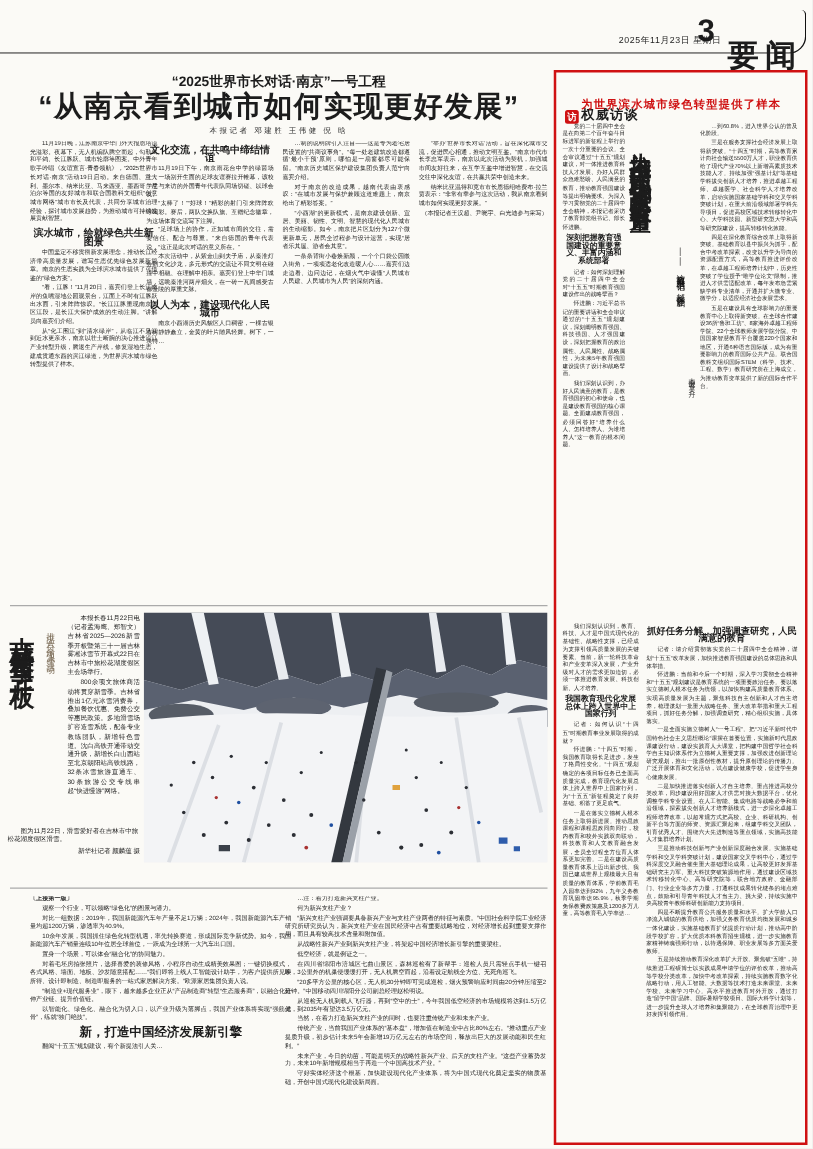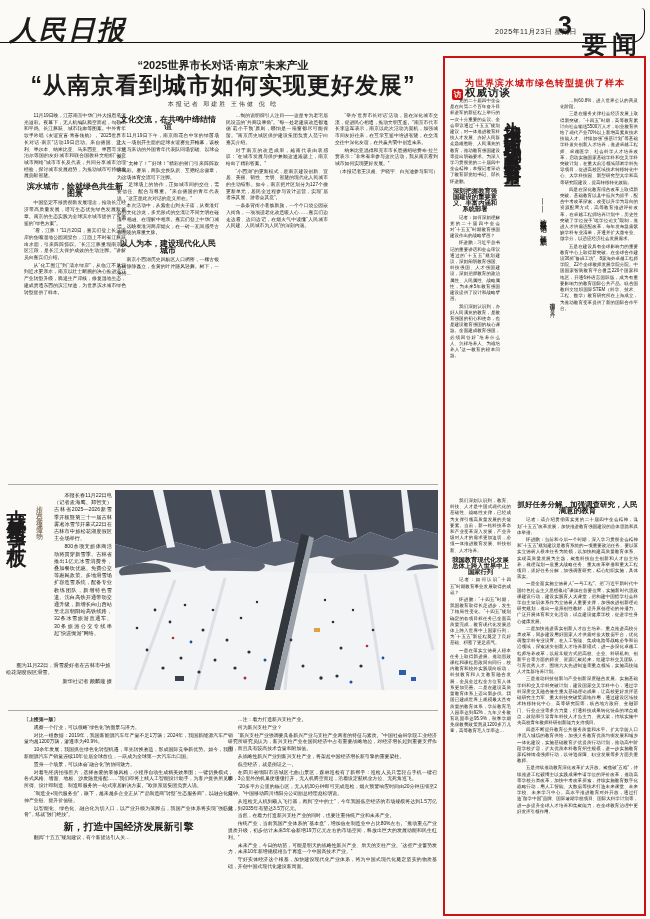--- a/index.html
+++ b/index.html
@@ -42,27 +42,26 @@
   .rb-h2{font-size:7.5px;margin:4px 0 3px !important;}
   .rb-headline{font-size:17.5px;font-weight:bold;letter-spacing:3px;line-height:1.05;}
   .rb-byline{font-size:6.8px;letter-spacing:1px;color:#111;}
   .rb-reporter{font-size:5.5px;color:#333;letter-spacing:1px;}
 </style>
 </head>
 <body>
 
 <div class="page">
 
-  <div class="abs logo" style="left:10px;top:12px;">人民日报</div>
   <div class="abs hrule" style="left:0;top:8px;width:644px;height:34px;"></div>
   <div class="abs hdate" style="left:495px;top:27px;">2025年11月23日 星期日</div>
   <div class="abs hpage" style="left:558px;top:11px;">3</div>
   <div class="abs hpage" style="left:582px;top:28px;">要闻</div>
 
-  <div class="abs kicker" style="left:8px;top:58px;width:430px;">“2025世界市长对话·南京”未来产业</div>
+  <div class="abs kicker" style="left:8px;top:58px;width:430px;">“2025世界市长对话·南京”一号工程</div>
   <div class="abs headline1" style="left:8px;top:70px;width:430px;">“从南京看到城市如何实现更好发展”</div>
   <div class="abs byline1" style="left:8px;top:100px;width:430px;">本报记者 邓建胜 王伟健 倪 晗</div>
 
   <div class="col bt" style="left:24px;top:113px;width:102px;height:367px;">
     <p>11月19日晚，江苏南京中华门外大报恩塔流光溢彩。夜幕下，无人机编队腾空而起，勾勒出和平鸽、长江豚跃、城市轮廓等图案。中外青年歌手吟唱《友谊宣言·青春领航》，“2025世界市长对话·南京”活动19日启动。来自德国、意大利、墨尔本、纳米比亚、马来西亚、墨西哥、尼泊尔等国的友好城市和联合国教科文组织“创意城市网络”城市市长及代表，共同分享城市治理经验，探讨城市发展趋势，为推动城市可持续发展贡献智慧。</p>
     <p class="hcol h-sec">滨水城市，绘就绿色共生新图景</p>
     <p>中国坚定不移贯彻新发展理念，推动长江经济带高质量发展，谱写生态优先绿色发展新篇章。南京的生态实践为全球滨水城市提供了可借鉴的“绿色方案”。</p>
     <p>“看，江豚！”11月20日，嘉宾们登上长江南岸的鱼嘴湿地公园观景台，江面上不时有江豚跃出水面，引来阵阵惊叹。“长江江豚重现南京城区江段，是长江大保护成效的生动注脚。”讲解员向嘉宾们介绍。</p>
     <p>从“化工围江”到“清水绿岸”，从临江不见江到近水更亲水，南京以壮士断腕的决心推进沿江产业转型升级，腾退生产岸线，修复湿地生态，建成贯通东西的滨江绿道，为世界滨水城市绿色转型提供了样本。</p>
   </div>

